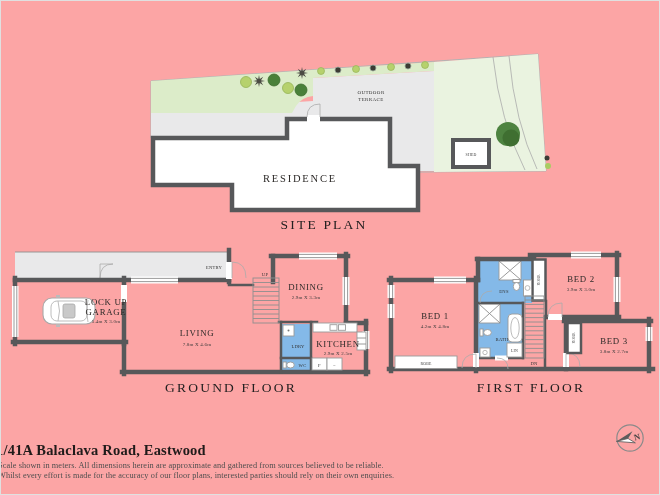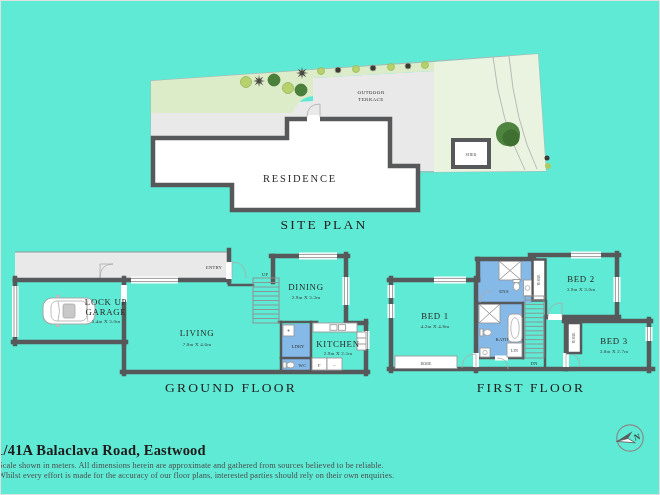--- a/index.html
+++ b/index.html
@@ -1,16 +1,16 @@
 <!DOCTYPE html>
 <html><head>
 <meta charset="utf-8">
 <style>
   html,body{margin:0;padding:0;background:#fff;}
-  #canvas{position:relative;width:658px;height:493px;background:#5eead4;border:1px solid #e0e0e0;overflow:hidden;font-family:"Liberation Serif",serif;}
+  #canvas{position:relative;width:658px;height:493px;background:#fca5a5;border:1px solid #e0e0e0;overflow:hidden;font-family:"Liberation Serif",serif;}
   svg text{font-family:"Liberation Serif",serif;fill:#2d2a28;text-anchor:middle;}
   .t-title{font-size:13.5px;letter-spacing:2.2px;fill:#232020;}
   .t-res{font-size:10.5px;letter-spacing:1.8px;}
   .t-room{font-size:8.8px;letter-spacing:.7px;}
   .t-dims{font-size:5px;fill:#3d3d3d;letter-spacing:.2px;}
   .t-small{font-size:5px;letter-spacing:.4px;fill:#333;}
   .t-tiny{font-size:4.6px;letter-spacing:.2px;fill:#333;}
   .t-nano{font-size:3.9px;letter-spacing:.2px;fill:#444;}
   .wall{fill:none;stroke:#57585a;stroke-width:4.5;stroke-linecap:square;}
   .wall2{fill:none;stroke:#57585a;stroke-width:2.5;stroke-linecap:square;}

